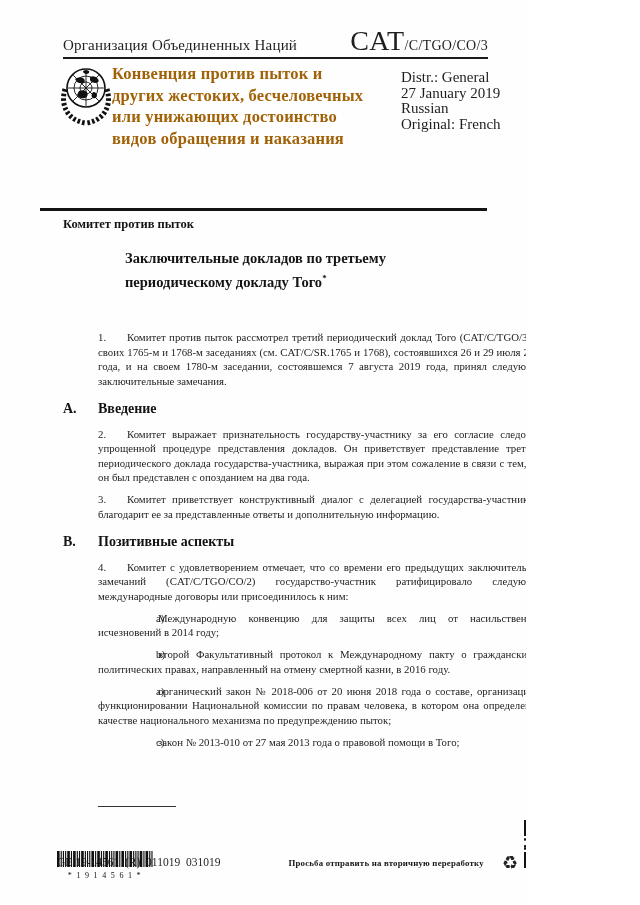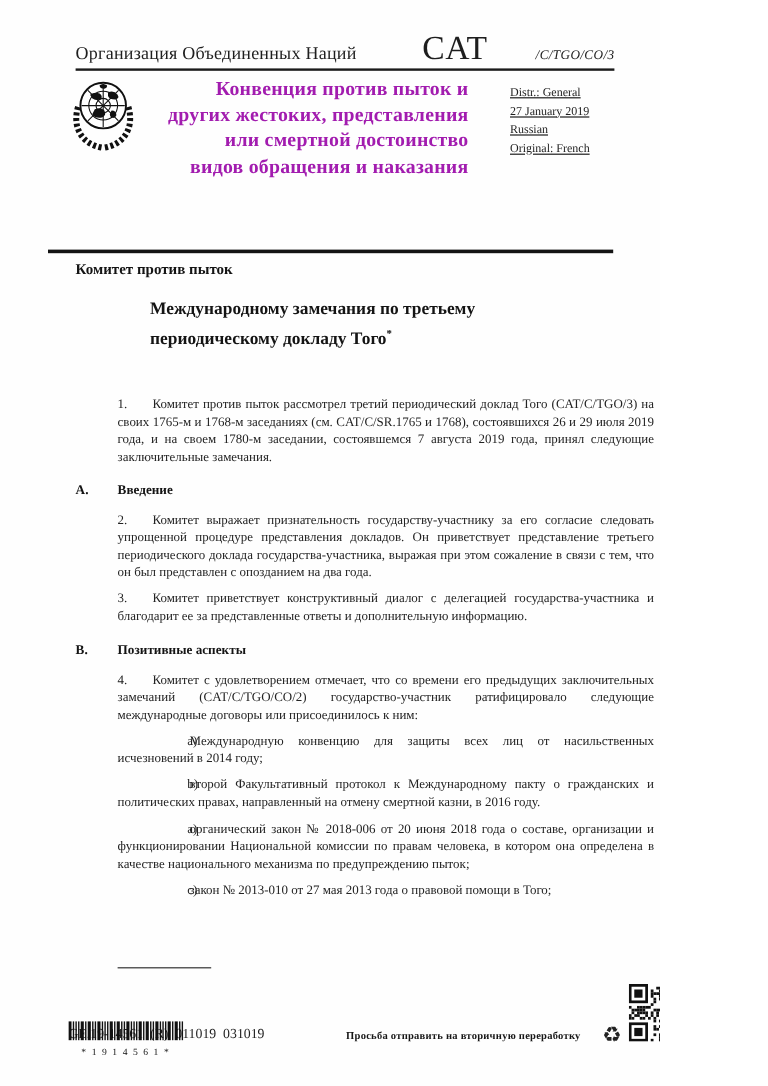--- a/index.html
+++ b/index.html
@@ -1,47 +1,47 @@
 <!DOCTYPE html>
 <html><head>
 <meta charset="utf-8">
 <style>
   html,body { margin:0; padding:0; }
   body {
     width:640px; height:905px; background:#ffffff;
     font-family:"Liberation Serif","DejaVu Serif",serif;
     color:#1e1e1e;
   }
-  .page { position:relative; width:526px; height:905px; background:#fefefe; overflow:hidden;padding-left:24px; }
+  .page { position:relative; width:526px; height:905px; background:#fefefe; overflow:hidden; }
 
   
   .org { position:absolute; left:63px; top:37px; font-size:15px; letter-spacing:0.2px; }
-  .symbol { position:absolute; right:38px; top:25px; display:flex; align-items:baseline;gap:40px; }
+  .symbol { position:absolute; right:38px; top:25px; display:flex; align-items:baseline; }
   .sym-big { font-size:28px; letter-spacing:0.5px; }
-  .sym-small { font-size:11px; letter-spacing:0.3px;font-style:italic; }
+  .sym-small { font-size:14px; letter-spacing:0.3px; }
   .header-rule { position:absolute; left:63px; right:38px; top:57px; height:2px; background:#1b1b1b; }
 
   
   .emblem { position:absolute; left:55px; top:61px; width:62px; height:68px; }
-  .mast-title { position:absolute; left:140px; top:63px; font-weight:bold; font-size:16.5px; line-height:21.5px; letter-spacing:0.2px; color:#a21caf;text-align:right; }
-  .distr { position:absolute; left:425px; top:70px; font-size:10px; line-height:15.5px;text-decoration:underline; }
+  .mast-title { position:absolute; left:112px; top:63px; font-weight:bold; font-size:16.5px; line-height:21.5px; letter-spacing:0.2px; color:#a16207; }
+  .distr { position:absolute; left:401px; top:70px; font-size:15px; line-height:15.5px; }
 
   .mast-rule { position:absolute; left:40px; right:39px; top:208px; height:2.5px; background:#141414; }
 
   .committee { position:absolute; left:63px; top:217px; font-size:12.5px; font-weight:bold; color:#141414; }
   .doc-title { position:absolute; left:125px; top:249px; font-size:14.5px; font-weight:bold; line-height:19.5px; color:#141414; }
   .doc-title sup { font-size:9px; }
 
   
   .body-col { position:absolute; left:63px; top:297px; width:482px; font-size:10.8px; line-height:14.5px; text-align:justify; color:#232323;margin-top:33px; }
   .bp { margin:0 0 7.5px 35px; }
   .pnum { display:inline-block; width:29px; }
   .sub { text-indent:29px; }
   .lnum { display:inline-block; width:31px; }
-  .sec { margin:14px 0 10px 0; font-size:11px; font-weight:bold; text-align:left; color:#141414; }
+  .sec { margin:14px 0 10px 0; font-size:14px; font-weight:bold; text-align:left; color:#141414; }
   .sletter { display:inline-block; width:35px; }
 
   
   .fn-rule { position:absolute; left:98px; top:806px; width:78px; height:1.2px; background:#333; }
   .footnote { position:absolute; left:98px; top:813px; width:452px; font-size:9.8px; padding-left:10px; color:#2a2a2a; }
   .fn-marker { margin-right:7px; }
 
   
   .ge { position:absolute; left:57px; top:836px; font-size:11.5px; white-space:pre;margin-top:20px; }
   .barcode { position:absolute; left:57px; top:851px;text-align:center; }
@@ -87,37 +87,37 @@
         <path d="M28 10 q3 -2 6 0 q1 2 -2 3 q-4 0 -4 -3 z"></path>
       </g>
       <g stroke="#111" stroke-width="5" stroke-dasharray="2.6 2.1" fill="none">
         <path d="M10 28 C 5 45, 13 59, 30 62"></path>
         <path d="M52 28 C 57 45, 49 59, 32 62"></path>
       </g>
     </svg>
   </div>
   <div class="mast-title">
     <div>Конвенция против пыток и</div>
-    <div>других жестоких, представления</div>
-    <div>или смертной достоинство</div>
+    <div>других жестоких, бесчеловечных</div>
+    <div>или унижающих достоинство</div>
     <div>видов обращения и наказания</div>
   </div>
   <div class="distr">
     <div>Distr.: General</div>
     <div>27 January 2019</div>
     <div>Russian</div>
     <div>Original: French</div>
   </div>
 
   <div class="mast-rule"></div>
 
   <div class="committee">Комитет против пыток</div>
 
   <div class="doc-title">
-    <div>Международному замечания по третьему</div>
+    <div>Заключительные докладов по третьему</div>
     <div><span>периодическому докладу Того</span><sup>*</sup></div>
   </div>
 
   <div class="body-col">
     <p class="bp"><span class="pnum">1.</span><span>Комитет против пыток рассмотрел третий периодический доклад Того (CAT/C/TGO/3) на своих 1765-м и 1768-м заседаниях (см. CAT/C/SR.1765 и 1768), состоявшихся 26 и 29 июля 2019 года, и на своем 1780-м заседании, состоявшемся 7 августа 2019 года, принял следующие заключительные замечания.</span></p>
 
     <div class="sec"><span class="sletter">A.</span><span>Введение</span></div>
 
     <p class="bp"><span class="pnum">2.</span><span>Комитет выражает признательность государству-участнику за его согласие следовать упрощенной процедуре представления докладов. Он приветствует представление третьего периодического доклада государства-участника, выражая при этом сожаление в связи с тем, что он был представлен с опозданием на два года.</span></p>
     <p class="bp"><span class="pnum">3.</span><span>Комитет приветствует конструктивный диалог с делегацией государства-участника и благодарит ее за представленные ответы и дополнительную информацию.</span></p>

